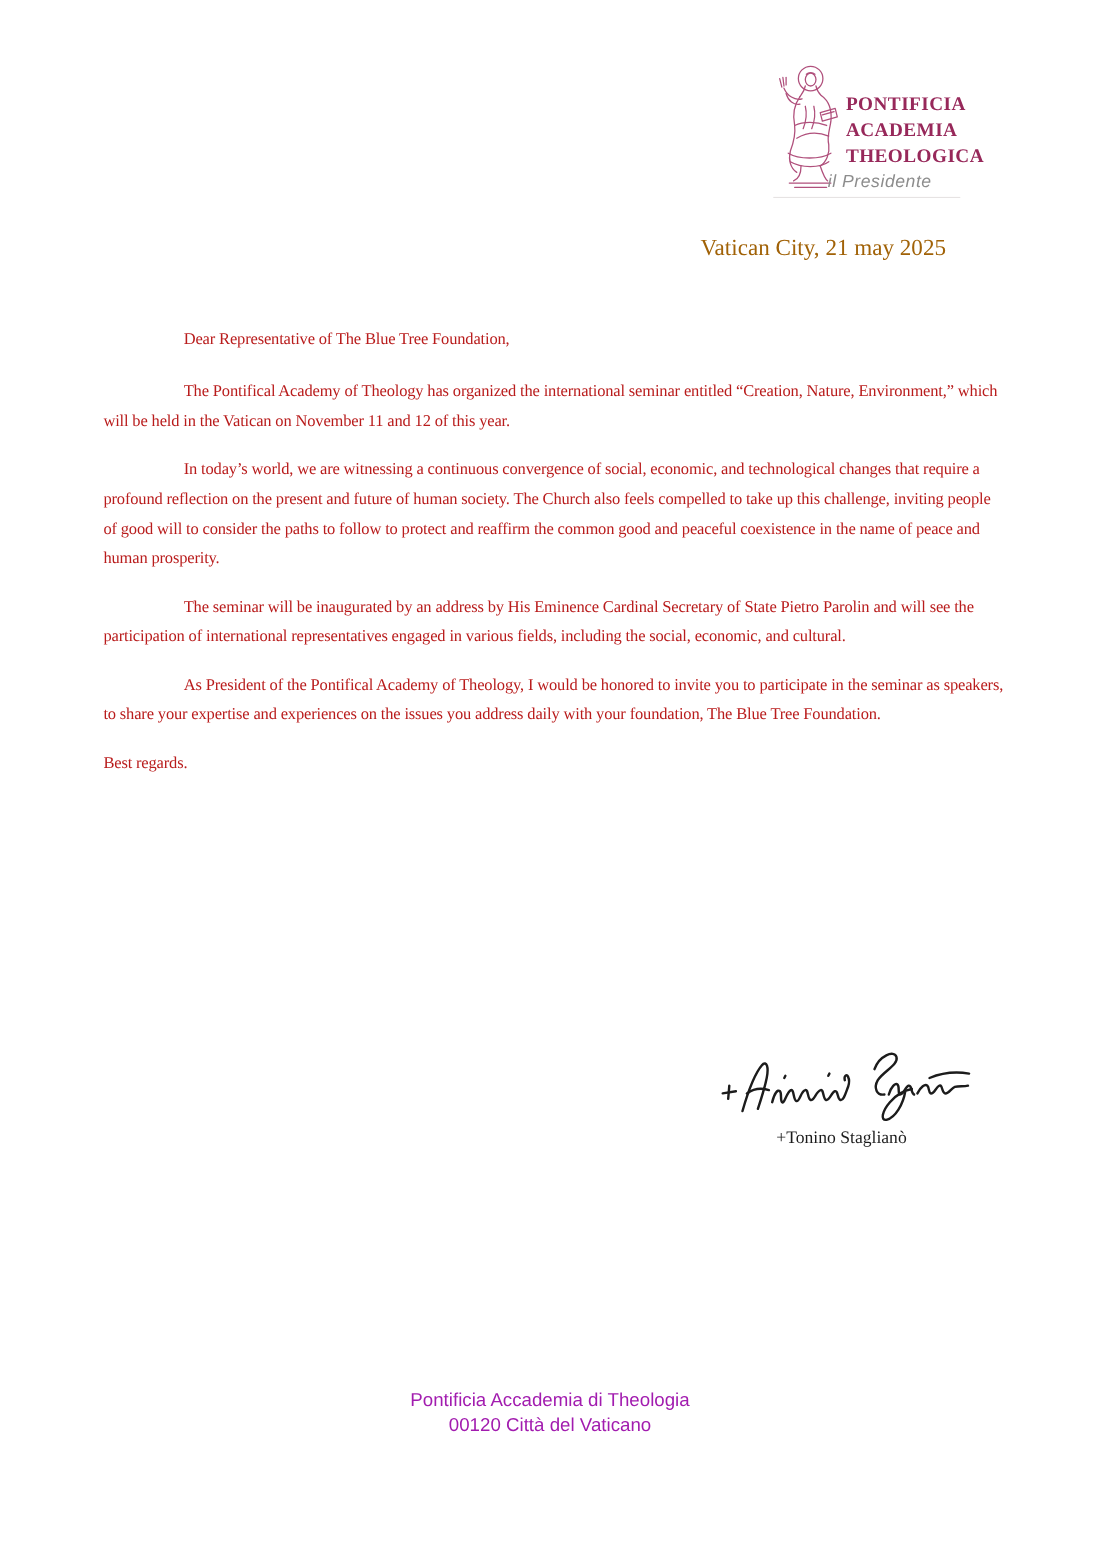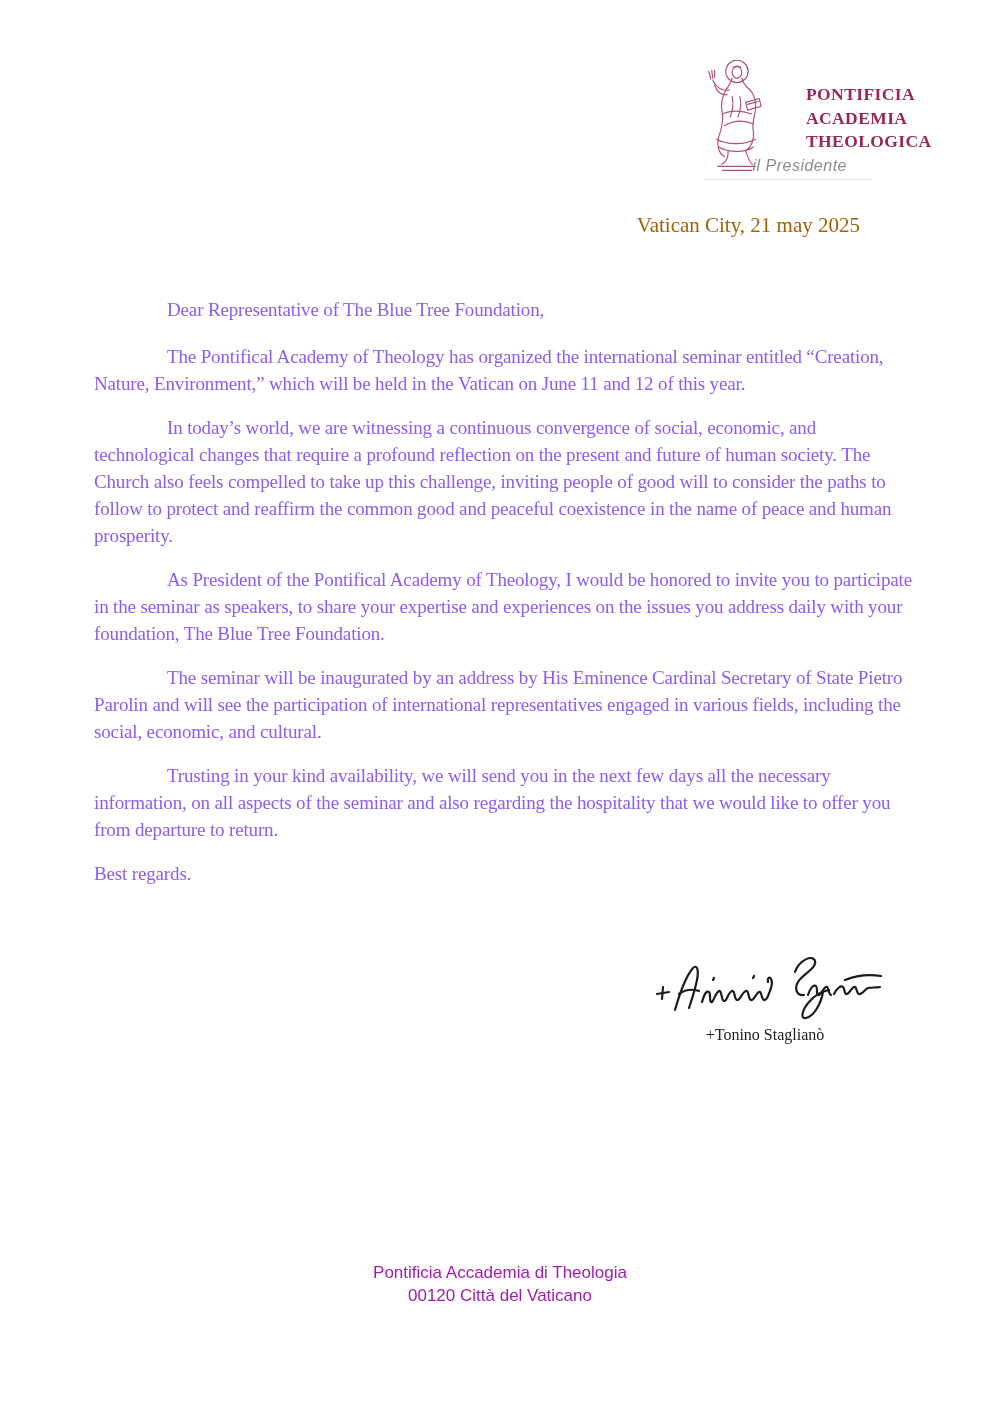--- a/index.html
+++ b/index.html
@@ -28,21 +28,20 @@
   .logo-figure { width: 64px; height: 120px; flex: 0 0 64px; }
   .logo-text-col { margin-top: 27px; margin-left: 2px; }
   .logo-line {
     font-family: "Liberation Serif", serif;
     font-weight: bold;
     font-size: 17.5px;
     line-height: 23.5px;
     letter-spacing: 0.4px;
     color: #97285a;
     white-space: nowrap;
-    margin-left: 37px;
   }
   .logo-subtitle {
     position: absolute;
     right: 26px;
     top: 101px;
     font-family: "Liberation Sans", sans-serif;
     font-style: italic;
     font-size: 16px;
     color: #8d8d8d;
     letter-spacing: 0.5px;
@@ -57,24 +56,24 @@
     color: #a16207;
     white-space: nowrap;
   }
 
   
   .letter-body {
     position: absolute;
     left: 94px;
     top: 296px;
     width: 818px;
-    font-size: 19px;
+    font-size: 15px;
     line-height: 27px;
     letter-spacing: -0.15px;
-    color: #8b5cf6;
+    color: #b91c1c;
   }
   .letter-body p { margin: 0 0 17px 0; text-indent: 73px; }
   .letter-body p.salutation { margin-bottom: 20px; }
   .letter-body p.closing { text-indent: 0; margin-top: 5px; }
 
   
   .signature-block {
     position: absolute;
     left: 645px;
     top: 948px;
@@ -152,25 +151,24 @@
         <div class="logo-line">THEOLOGICA</div>
       </div>
     </div>
     <div class="logo-subtitle">il Presidente</div>
   </div>
 
   <div class="date-line">Vatican City, 21 may 2025</div>
 
   <div class="letter-body">
     <p class="salutation">Dear Representative of The Blue Tree Foundation,</p>
-    <p>The Pontifical Academy of Theology has organized the international seminar entitled “Creation, Nature, Environment,” which will be held in the Vatican on June 11 and 12 of this year.</p>
+    <p>The Pontifical Academy of Theology has organized the international seminar entitled “Creation, Nature, Environment,” which will be held in the Vatican on November 11 and 12 of this year.</p>
     <p>In today’s world, we are witnessing a continuous convergence of social, economic, and technological changes that require a profound reflection on the present and future of human society. The Church also feels compelled to take up this challenge, inviting people of good will to consider the paths to follow to protect and reaffirm the common good and peaceful coexistence in the name of peace and human prosperity.</p>
+    <p>The seminar will be inaugurated by an address by His Eminence Cardinal Secretary of State Pietro Parolin and will see the participation of international representatives engaged in various fields, including the social, economic, and cultural.</p>
     <p>As President of the Pontifical Academy of Theology, I would be honored to invite you to participate in the seminar as speakers, to share your expertise and experiences on the issues you address daily with your foundation, The Blue Tree Foundation.</p>
-    <p>The seminar will be inaugurated by an address by His Eminence Cardinal Secretary of State Pietro Parolin and will see the participation of international representatives engaged in various fields, including the social, economic, and cultural.</p>
-    <p>Trusting in your kind availability, we will send you in the next few days all the necessary information, on all aspects of the seminar and also regarding the hospitality that we would like to offer you from departure to return.</p>
     <p class="closing">Best regards.</p>
   </div>
 
   <div class="signature-block">
     <span>
       <svg class="signature-svg" viewBox="0 0 240 74" fill="none" stroke="#1c1c1c" stroke-width="2.2" stroke-linecap="round" stroke-linejoin="round">
 
         <path d="M12,46 L24,44"></path>
         <path d="M18,39 L17,51"></path>
 

